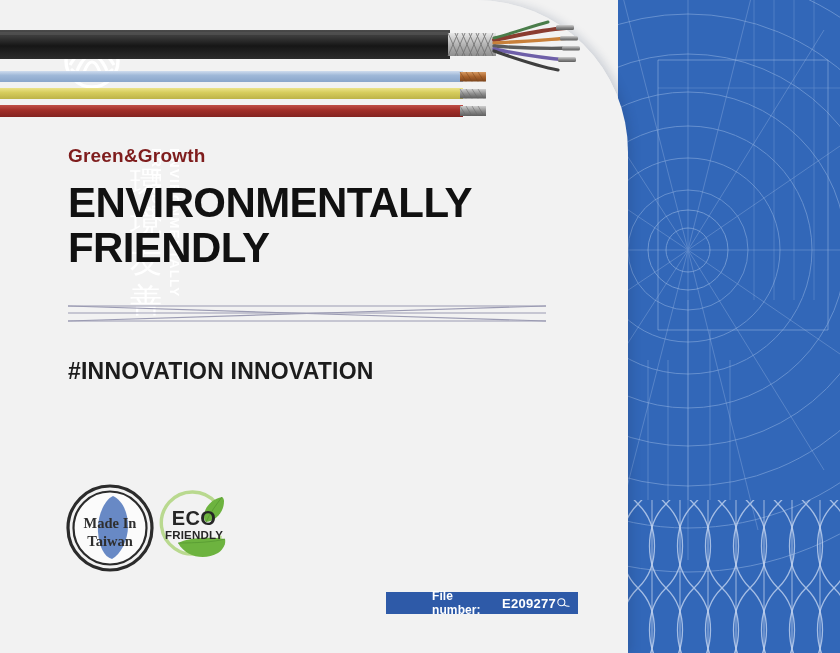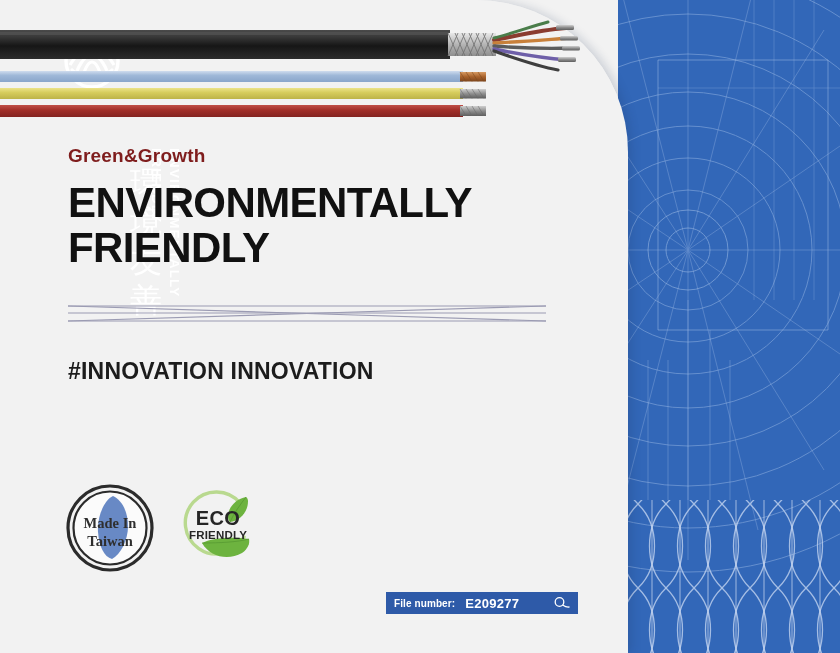--- a/index.html
+++ b/index.html
@@ -103,43 +103,43 @@
     line-height: 1.62;
   }
 
   
   .badges {
     position: absolute;
     left: 66px;
     top: 484px;
     display: flex;
     align-items: center;
-    gap: 24px;
     z-index: 6;
     text-align: center;
   }
 
   
   .file-bar {
     position: absolute;
     left: 386px;
     top: 592px;
     width: 192px;
     height: 22px;
     background: #2e5aa8;
     display: flex;
     align-items: center;
     padding: 0 8px;
     z-index: 8;
   }
   .file-label {
     color: #ffffff;
-    font-size: 10px;
+    font-size: 12px;
     font-weight: bold;
     letter-spacing: 0.1px;
+    margin-left: 38px;
   }
   .file-value {
     color: #ffffff;
     font-size: 13px;
     font-weight: bold;
     margin-left: 10px;
     letter-spacing: 0.3px;
   }
   .file-search {
     margin-left: auto;

